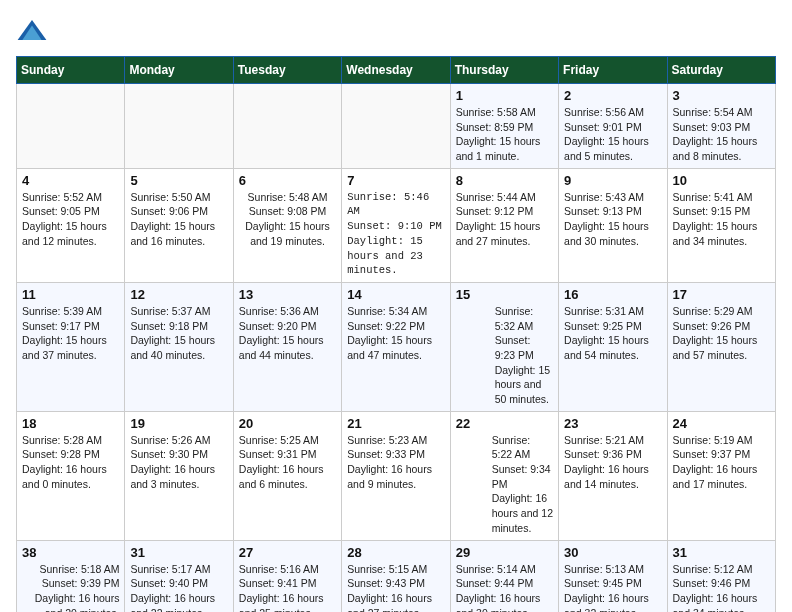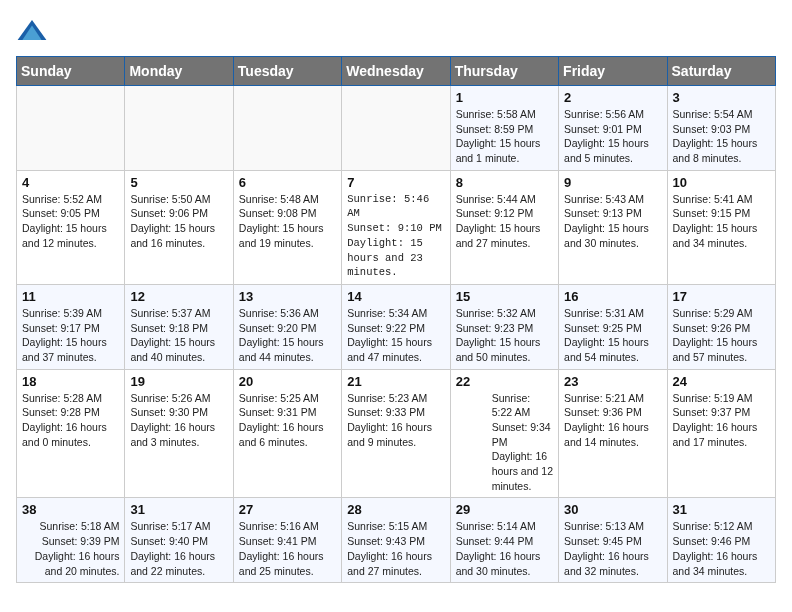--- a/index.html
+++ b/index.html
@@ -52,25 +52,25 @@
       font-size: 15px;
       color: #444;
     }
     table {
       width: 100%;
       border-collapse: collapse;
       margin-top: 8px;
       font-size: 11px;
     }
     thead tr th {
-      background-color: #737373;
+      background-color: #14532d;
       color: #fff;
       padding: 6px 4px;
       text-align: left;
-      font-size: 14px;
+      font-size: 12px;
       border: 1px solid #1a5fa8;
     }
     tbody tr td {
       border: 1px solid #ccc;
       vertical-align: top;
       padding: 4px 5px;
       width: 108px;
       min-height: 80px;
       background: #fff;
     }
@@ -161,21 +161,21 @@
 Daylight: 15 hours and 12 minutes.</div>
         </td>
         <td>
           <span class="day-number">5</span>
           <div class="day-info" style="white-space: pre-line;">Sunrise: 5:50 AM
 Sunset: 9:06 PM
 Daylight: 15 hours and 16 minutes.</div>
         </td>
         <td>
           <span class="day-number">6</span>
-          <div class="day-info" style="white-space: pre-line;">Sunrise: 5:48 AM
+          <div class="day-info" style="white-space: pre-line; text-align: center;">Sunrise: 5:48 AM
 Sunset: 9:08 PM
 Daylight: 15 hours and 19 minutes.</div>
         </td>
         <td>
           <span class="day-number">7</span>
           <div class="day-info" style="white-space: pre-line; font-family: Liberation Mono, monospace;">Sunrise: 5:46 AM
 Sunset: 9:10 PM
 Daylight: 15 hours and 23 minutes.</div>
         </td>
         <td>
@@ -217,21 +217,21 @@
 Daylight: 15 hours and 44 minutes.</div>
         </td>
         <td>
           <span class="day-number">14</span>
           <div class="day-info" style="white-space: pre-line;">Sunrise: 5:34 AM
 Sunset: 9:22 PM
 Daylight: 15 hours and 47 minutes.</div>
         </td>
         <td>
           <span class="day-number">15</span>
-          <div class="day-info" style="white-space: pre-line;">Sunrise: 5:32 AM
+          <div class="day-info" style="white-space: pre-line; margin-left: 39px;">Sunrise: 5:32 AM
 Sunset: 9:23 PM
 Daylight: 15 hours and 50 minutes.</div>
         </td>
         <td>
           <span class="day-number">16</span>
           <div class="day-info" style="white-space: pre-line;">Sunrise: 5:31 AM
 Sunset: 9:25 PM
 Daylight: 15 hours and 54 minutes.</div>
         </td>
         <td>

